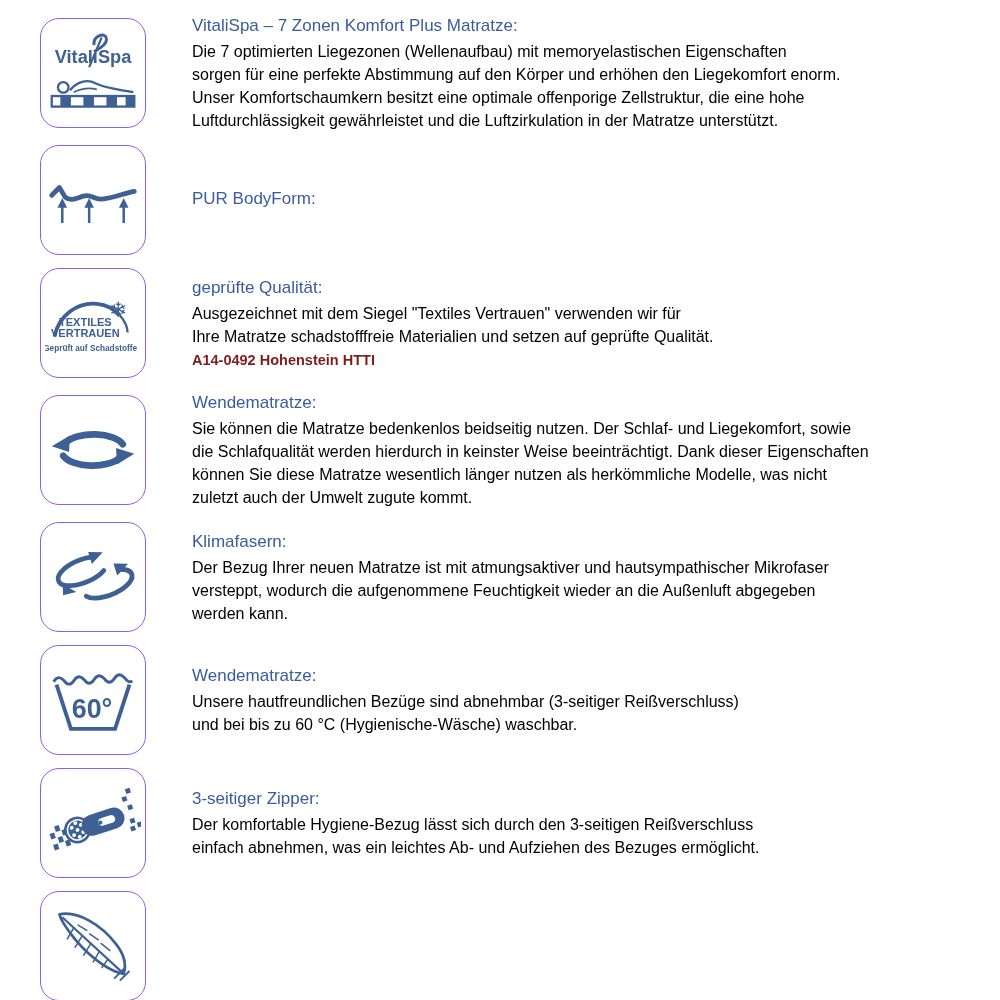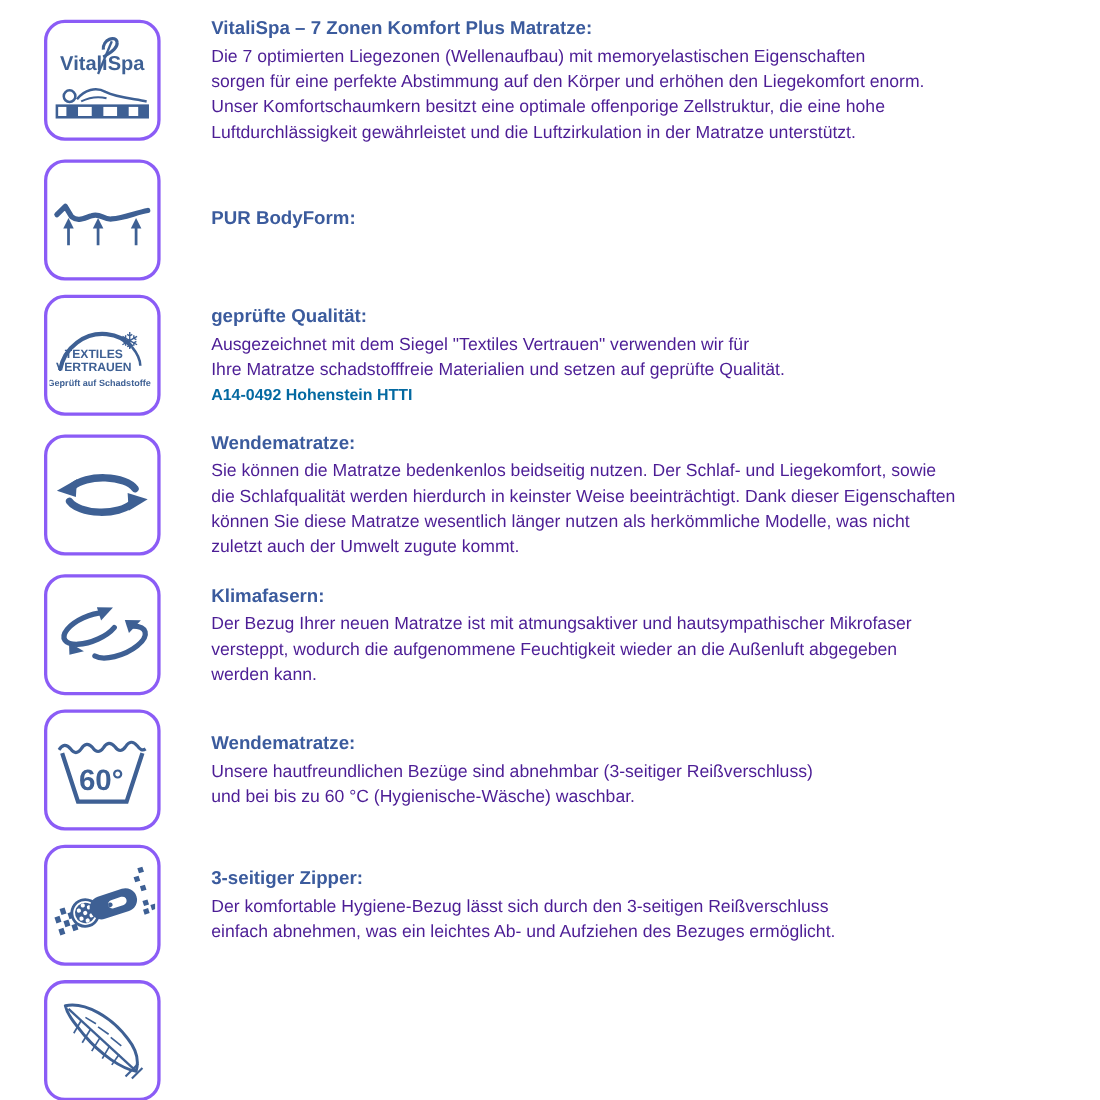--- a/index.html
+++ b/index.html
@@ -1,26 +1,26 @@
 <!DOCTYPE html>
 <html><head>
 <meta charset="utf-8">
 <style>
   html,body{margin:0;padding:0;background:#ffffff;}
   body{width:1000px;height:1000px;overflow:hidden;font-family:"Liberation Sans",sans-serif;}
   .page{padding:14px 0 0 40px;box-sizing:border-box;width:1000px;}
   .row{display:flex;align-items:center;margin-bottom:13px;}
-  .iconbox{width:106px;height:110px;box-sizing:border-box;border:3px solid #8b5cf6;
+  .iconbox{width:106px;height:110px;box-sizing:border-box;border:1px solid #8b5cf6;
            border-radius:19px;background:#ffffff;display:flex;align-items:center;
            justify-content:center;flex-shrink:0;}
   .iconbox svg{display:block;}
   .txt{margin-left:46px;display:flex;flex-direction:column;justify-content:center;}
-  .h{font-size:17px;font-weight:bold;color:#3b5b9d;line-height:24px;margin-bottom:2px;}
-  .b{font-size:16px;color:#4c1d95;line-height:23px;white-space:pre-line;}
-  .note{font-size:14.5px;font-weight:bold;color:#0369a1;line-height:22px;margin-top:1px;}
+  .h{font-size:17px;font-weight:normal;color:#3b5b9d;line-height:24px;margin-bottom:2px;}
+  .b{font-size:16px;color:#000000;line-height:23px;white-space:pre-line;}
+  .note{font-size:14.5px;font-weight:bold;color:#7f1d1d;line-height:22px;margin-top:1px;}
   .ic-stroke{stroke:#3e6094;fill:none;}
   .ic-fill{fill:#3e6094;}
   svg text{font-family:"Liberation Sans","DejaVu Sans",sans-serif;}
 </style>
 </head>
 <body>
 
 <div class="page">
 
   <div class="row">

